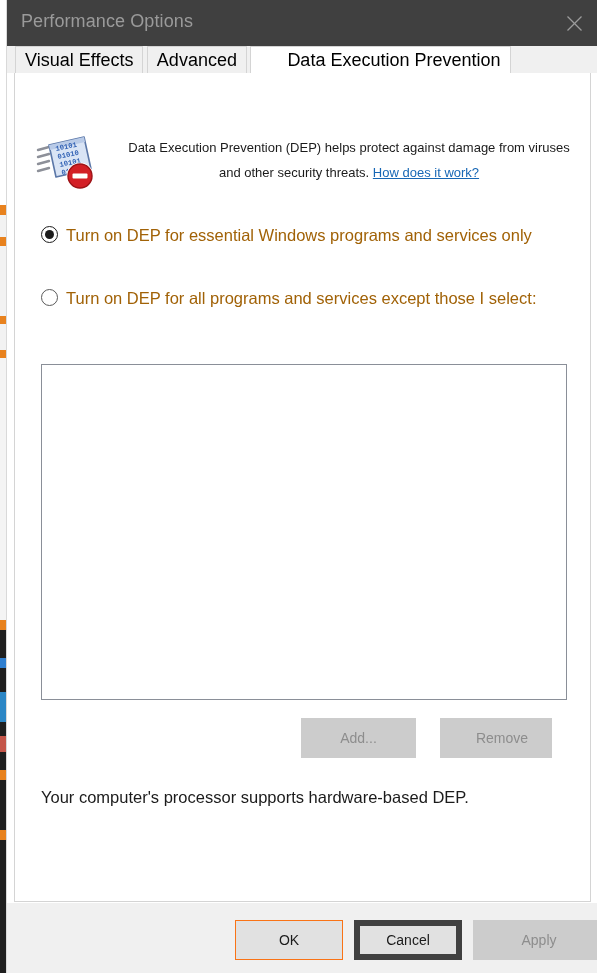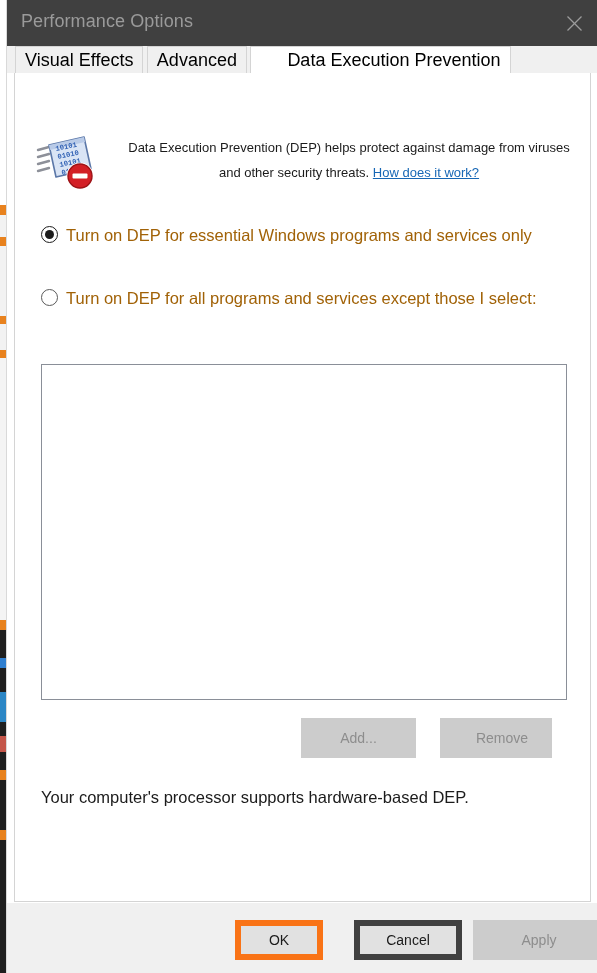--- a/index.html
+++ b/index.html
@@ -229,21 +229,21 @@
   
   #footer {
     position: absolute;
     left: 0;
     top: 903px;
     width: 591px;
     height: 70px;
     background: #f0f0f0;
     border-top: 1px solid #f0f0f0;
   }
-  #btn-ok { left: 228px; top: 16px; width: 88px; background:#e1e1e1; border:6px solid #f97316; }
+  #btn-ok { left: 228px; top: 16px; width: 108px; background:#e1e1e1; border:1px solid #f97316; }
   #btn-cancel { left: 347px; top: 16px; width: 108px; background:#e1e1e1; border:6px solid #404040; }
   #btn-apply { left: 466px; top: 16px; width: 132px; }
 </style>
 </head>
 <body>
 
 <div id="bg-strip">
   <div class="seg" style="top:0px;height:205px;background:#ffffff;"></div>
   <div class="seg" style="top:205px;height:10px;background:#e8821e;"></div>
   <div class="seg" style="top:215px;height:22px;background:#f2f2f2;"></div>

